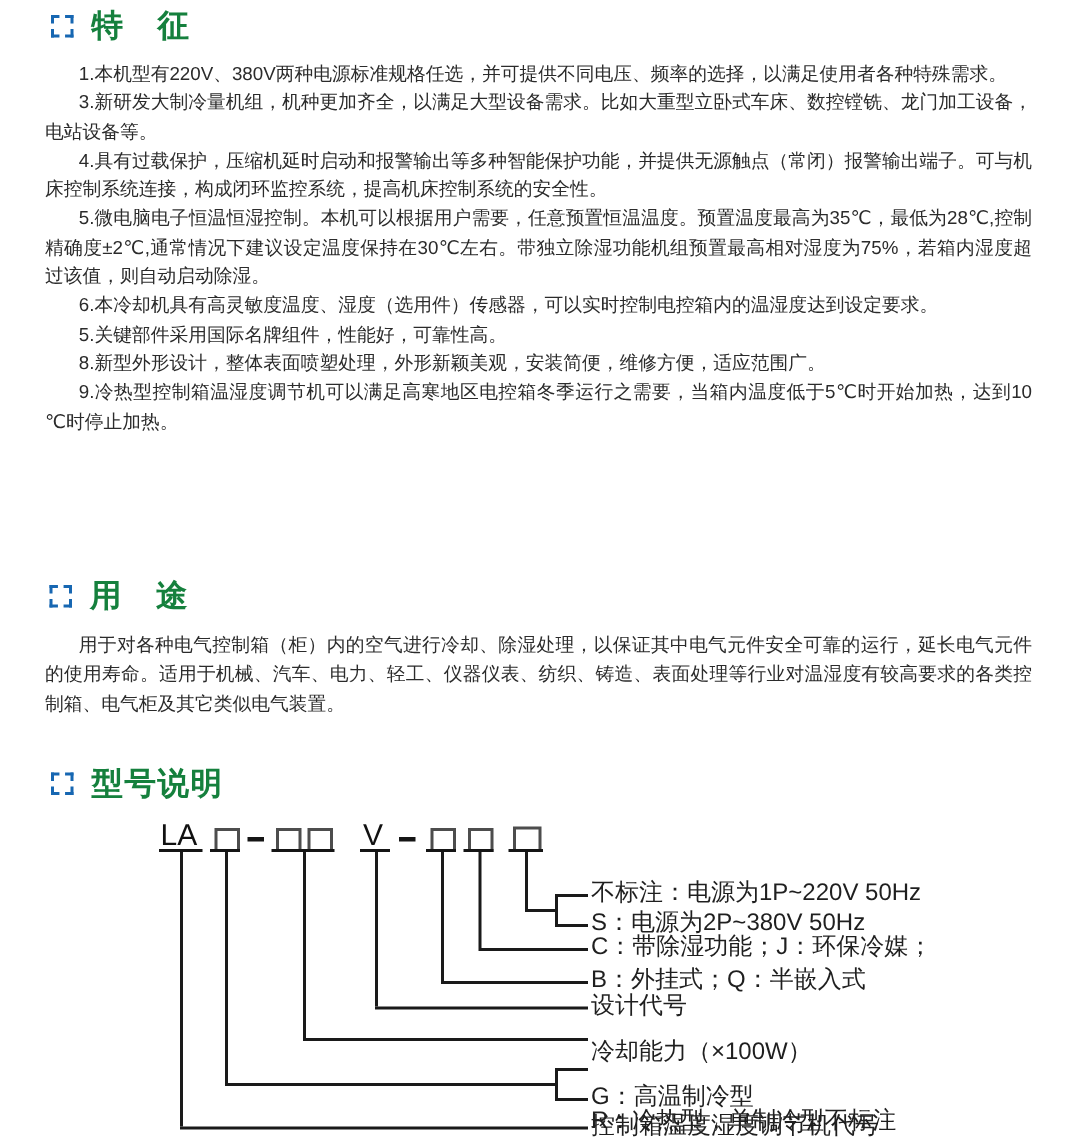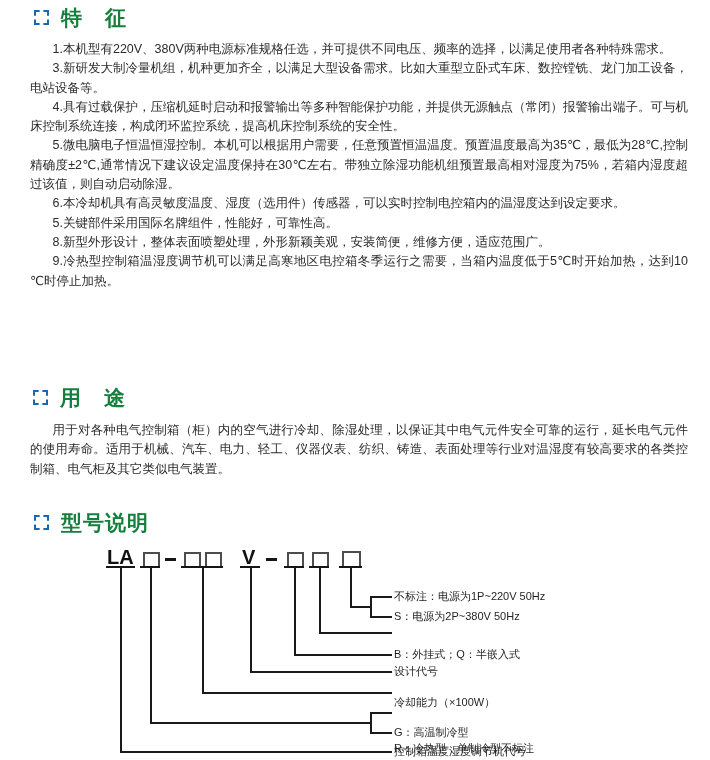--- a/index.html
+++ b/index.html
@@ -19,33 +19,33 @@
   }
   .body-text{
     position:absolute;left:30px;width:658px;
     font-size:12.5px;line-height:19.3px;color:#2b2b2b;
     text-align:justify;
   }
   .body-text p{margin:0;text-indent:1.8em;}
   
   .diagram{position:absolute;left:0;top:545px;width:710px;height:215px;}
   .mletter{
-    position:absolute;top:2px;font-size:20px;font-weight:700;color:#111;
+    position:absolute;top:2px;font-size:20px;font-weight:400;color:#111;
     line-height:20px;letter-spacing:0px;
   }
   .mbox{
     position:absolute;top:7px;width:13px;height:12px;
     border:2px solid #4d4d4d;background:#ffffff;
   }
   .mdash{position:absolute;top:13px;height:3px;background:#151515;}
   .uline{position:absolute;top:21px;height:2px;background:#151515;}
   .vl{position:absolute;width:1.5px;background:#1a1a1a;}
   .hl{position:absolute;height:1.5px;background:#1a1a1a;}
   .dlabel{
-    position:absolute;left:394px;font-size:11px;color:#1f1f1f;
+    position:absolute;left:394px;font-size:16px;color:#1f1f1f;
     white-space:nowrap;line-height:16px;
   }
 </style>
 </head>
 <body>
 
 <div class="sec-header" style="left:34px;top:7px;">
   <span class="sec-icon"></span>
   <span class="sec-title">特　征</span>
 </div>
@@ -116,19 +116,20 @@
 
   <div class="hl" style="left:150px;top:177px;width:220px;"></div>
   <div class="vl" style="left:370px;top:167px;height:21px;"></div>
   <div class="hl" style="left:370px;top:167px;width:22px;"></div>
   <div class="hl" style="left:370px;top:187px;width:22px;"></div>
 
   <div class="hl" style="left:120px;top:206px;width:272px;"></div>
 
   <div class="dlabel" style="top:43px;">不标注：电源为1P~220V  50Hz</div>
   <div class="dlabel" style="top:63px;">S：电源为2P~380V  50Hz</div>
+  <div class="dlabel" style="top:79px;">C：带除湿功能；J：环保冷媒；</div>
   <div class="dlabel" style="top:101px;text-align:center;">B：外挂式；Q：半嵌入式</div>
   <div class="dlabel" style="top:118px;">设计代号</div>
   <div class="dlabel" style="top:149px;">冷却能力（×100W）</div>
   <div class="dlabel" style="top:159px;margin-top:36px;">R：冷热型，单制冷型不标注</div>
   <div class="dlabel" style="top:179px;">G：高温制冷型</div>
   <div class="dlabel" style="top:198px;">控制箱温度湿度调节机代号</div>
 </div>
 
 </body></html>

